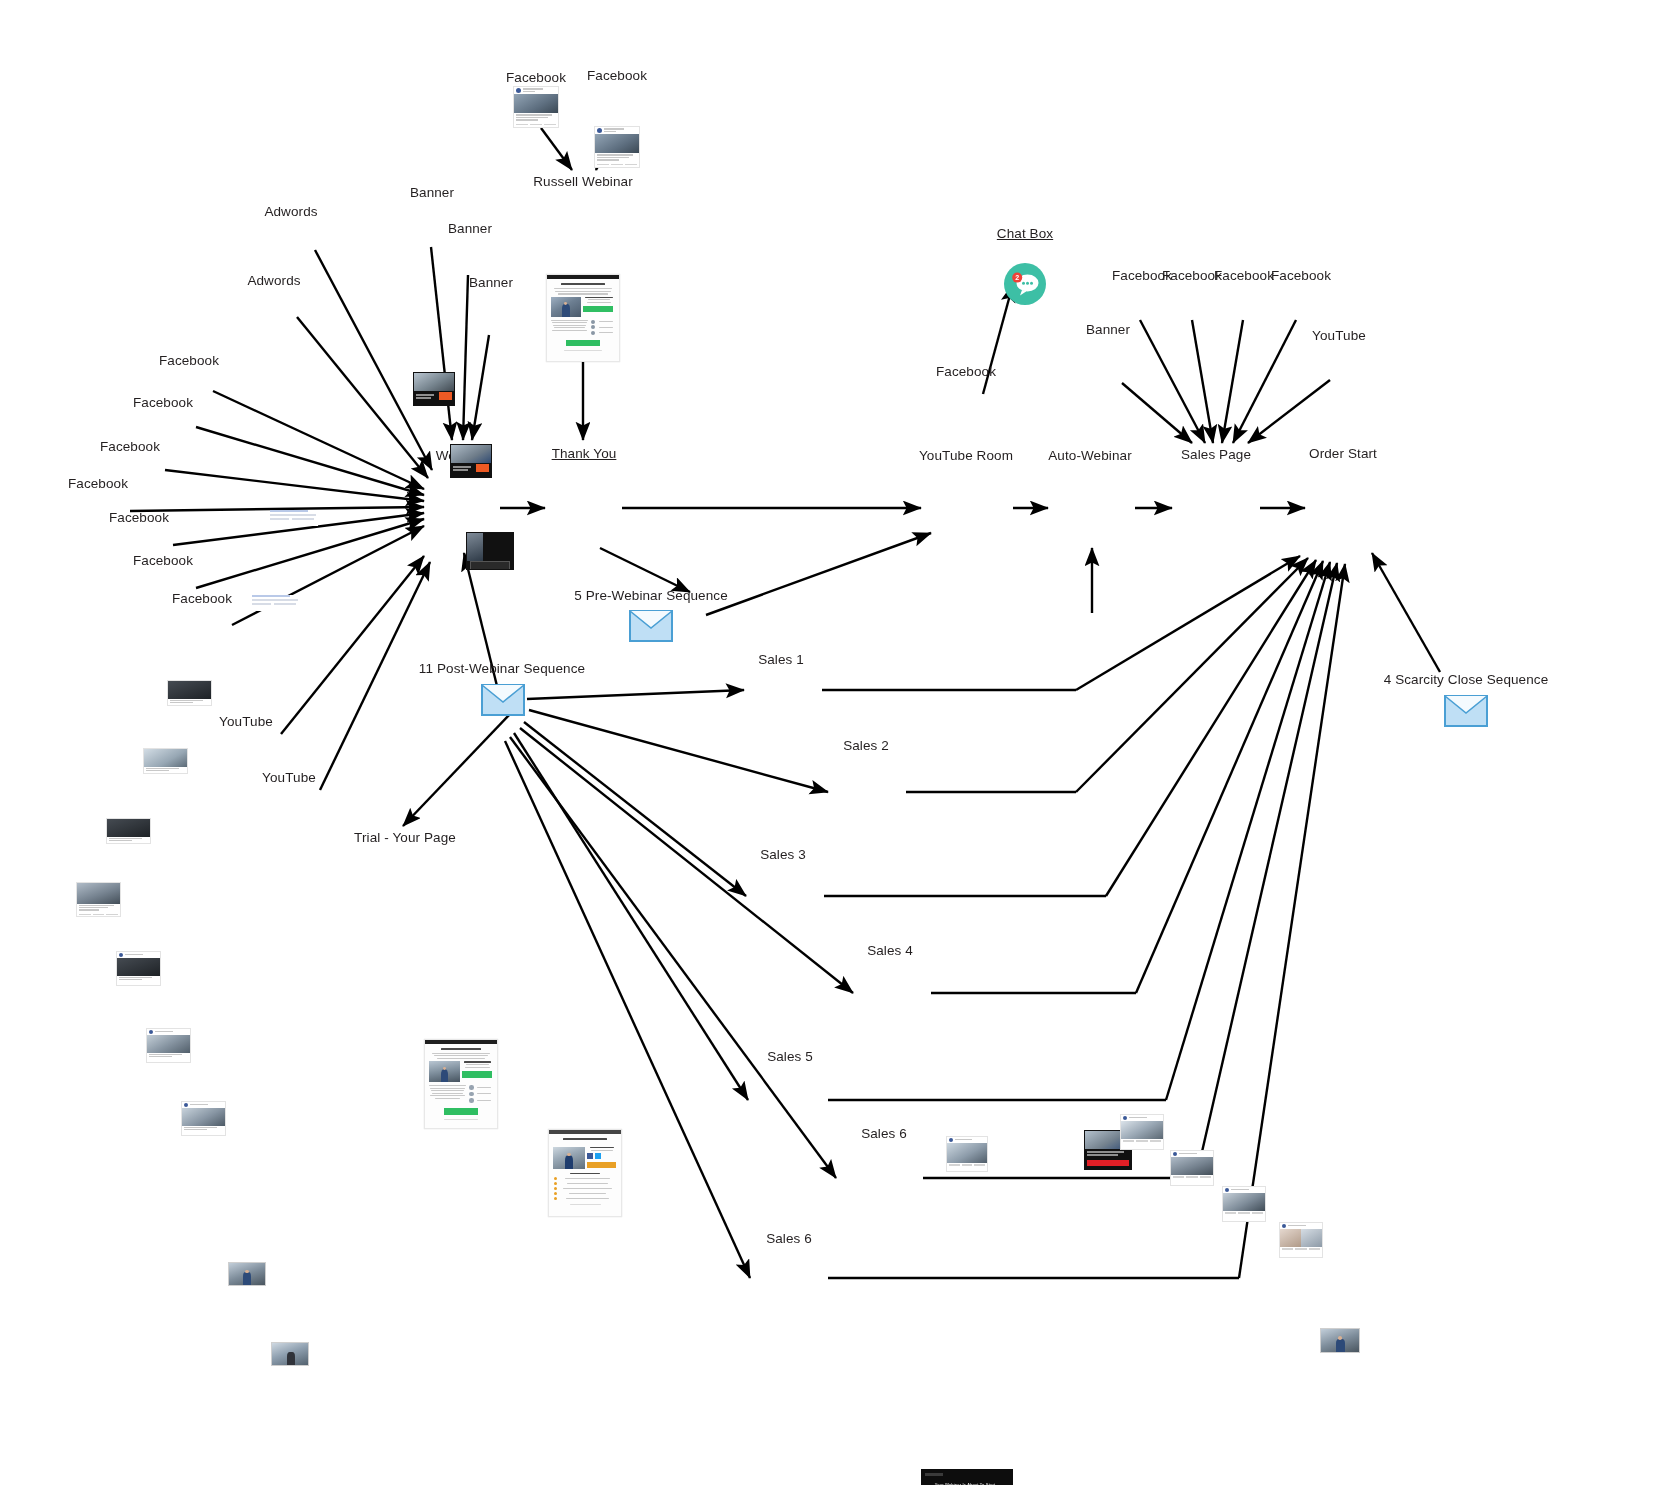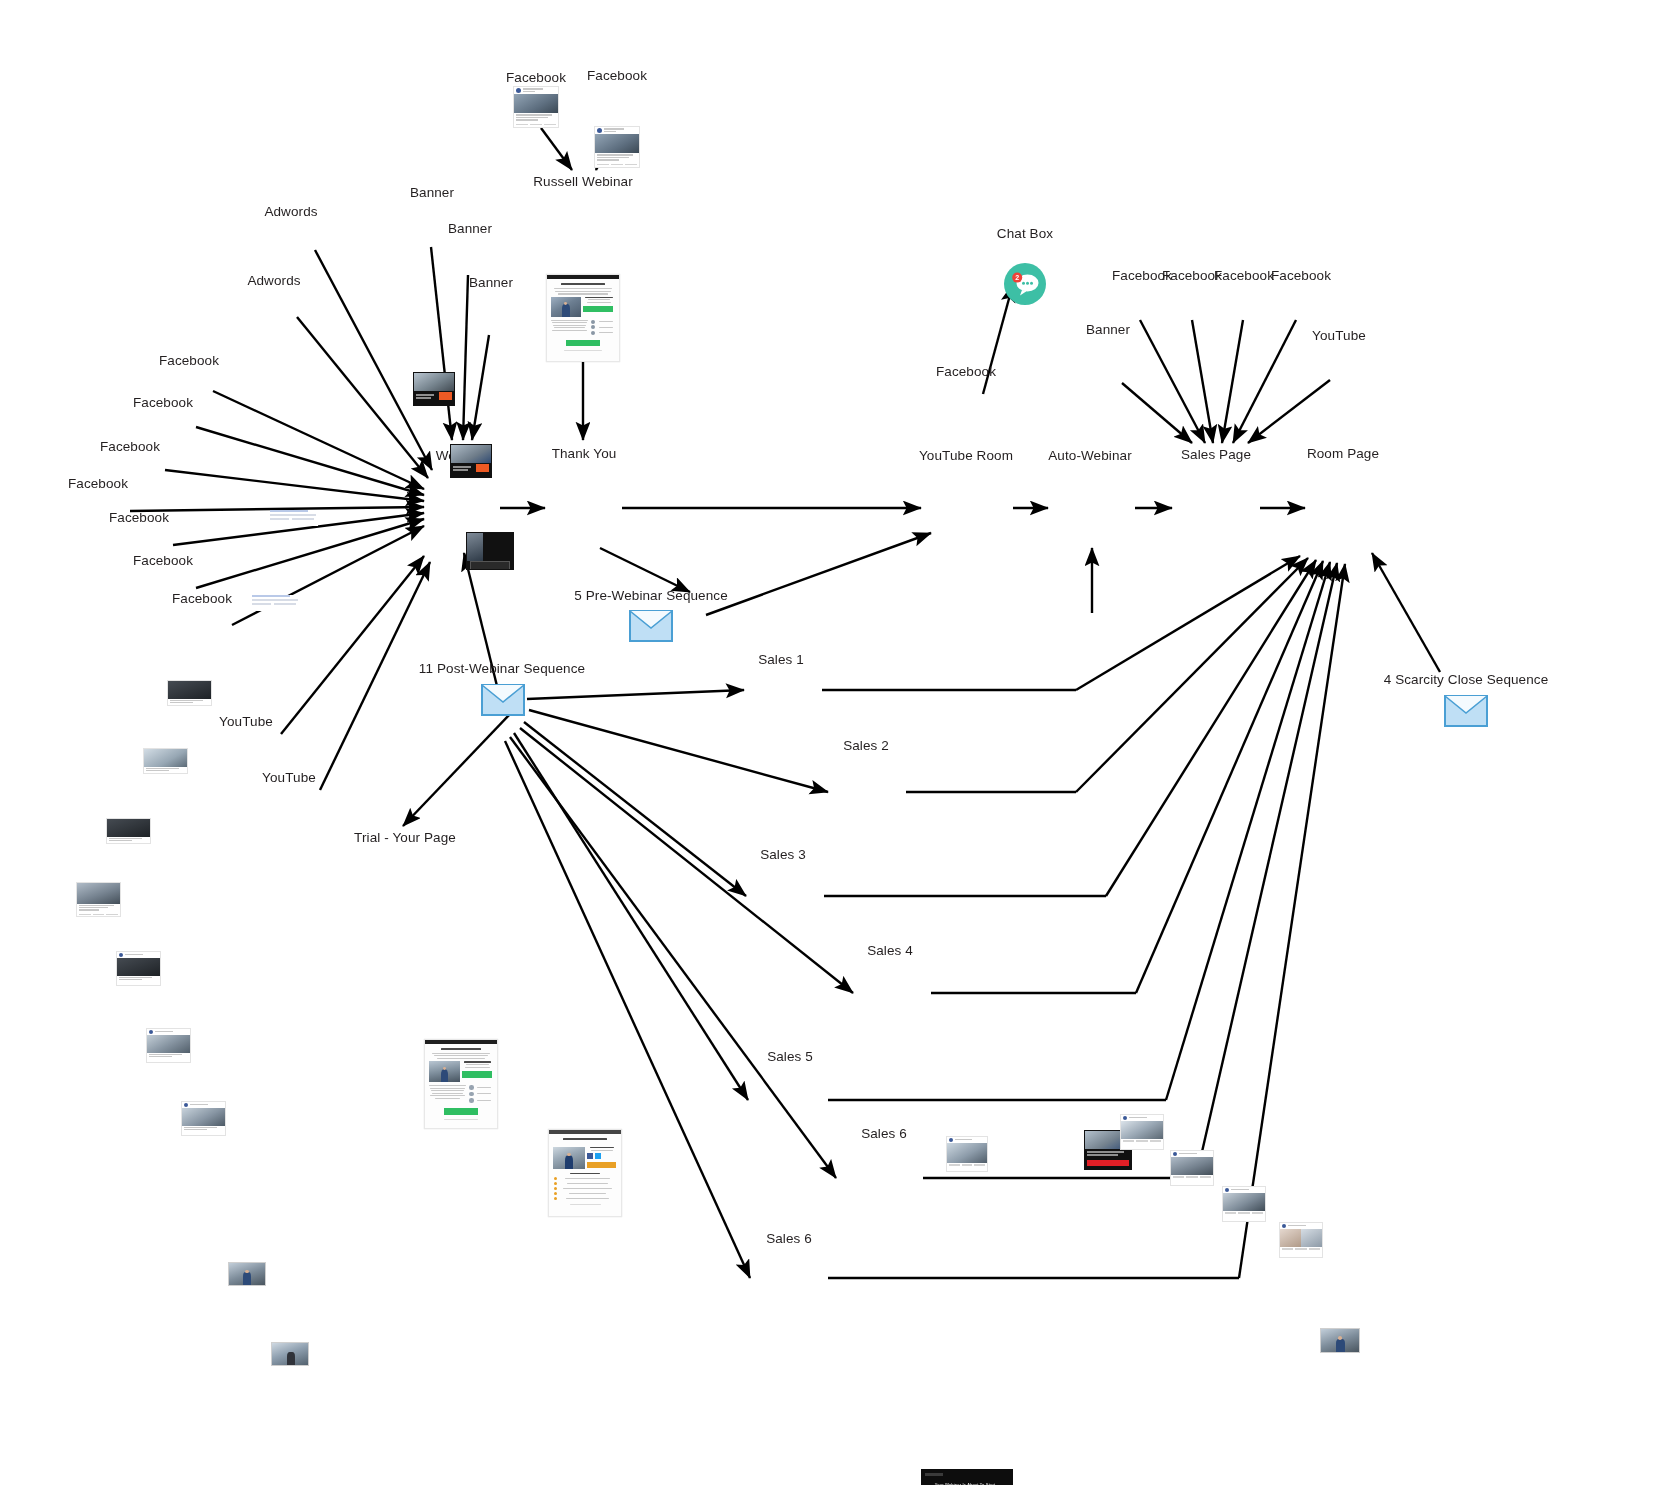--- a/index.html
+++ b/index.html
@@ -325,28 +325,28 @@
   <div class="node-label" style="left:189px;top:353px;">Facebook</div>
   <div class="node-label" style="left:163px;top:395px;">Facebook</div>
   <div class="node-label" style="left:130px;top:439px;">Facebook</div>
   <div class="node-label" style="left:98px;top:476px;">Facebook</div>
   <div class="node-label" style="left:139px;top:510px;">Facebook</div>
   <div class="node-label" style="left:163px;top:553px;">Facebook</div>
   <div class="node-label" style="left:202px;top:591px;">Facebook</div>
   <div class="node-label" style="left:246px;top:714px;">YouTube</div>
   <div class="node-label" style="left:289px;top:770px;">YouTube</div>
   <div class="node-label" style="left:461px;top:448px;">Webinar</div>
-  <div class="node-label" style="left:584px;top:446px;">Thank You</div>
+  <div class="node-label" style="left:584px;top:446px;text-decoration:underline;">Thank You</div>
   <div class="node-label" style="left:651px;top:588px;">5 Pre-Webinar Sequence</div>
   <div class="node-label" style="left:502px;top:661px;">11 Post-Webinar Sequence</div>
   <div class="node-label" style="left:966px;top:448px;">YouTube Room</div>
   <div class="node-label" style="left:1090px;top:448px;">Auto-Webinar</div>
   <div class="node-label" style="left:1216px;top:447px;">Sales Page</div>
-  <div class="node-label" style="left:1343px;top:446px;">Room Page</div>
-  <div class="node-label" style="left:1025px;top:226px;">Chat Box</div>
+  <div class="node-label" style="left:1343px;top:446px;">Order Start</div>
+  <div class="node-label" style="left:1025px;top:226px;text-decoration:underline;">Chat Box</div>
   <div class="node-label" style="left:966px;top:364px;">Facebook</div>
   <div class="node-label" style="left:1108px;top:322px;">Banner</div>
   <div class="node-label" style="left:1142px;top:268px;">Facebook</div>
   <div class="node-label" style="left:1192px;top:268px;">Facebook</div>
   <div class="node-label" style="left:1244px;top:268px;">Facebook</div>
   <div class="node-label" style="left:1301px;top:268px;">Facebook</div>
   <div class="node-label" style="left:1339px;top:328px;">YouTube</div>
   <div class="node-label" style="left:1466px;top:672px;">4 Scarcity Close Sequence</div>
   <div class="node-label" style="left:405px;top:830px;">Trial - Your Page</div>
   <div class="node-label" style="left:781px;top:652px;">Sales 1</div>

